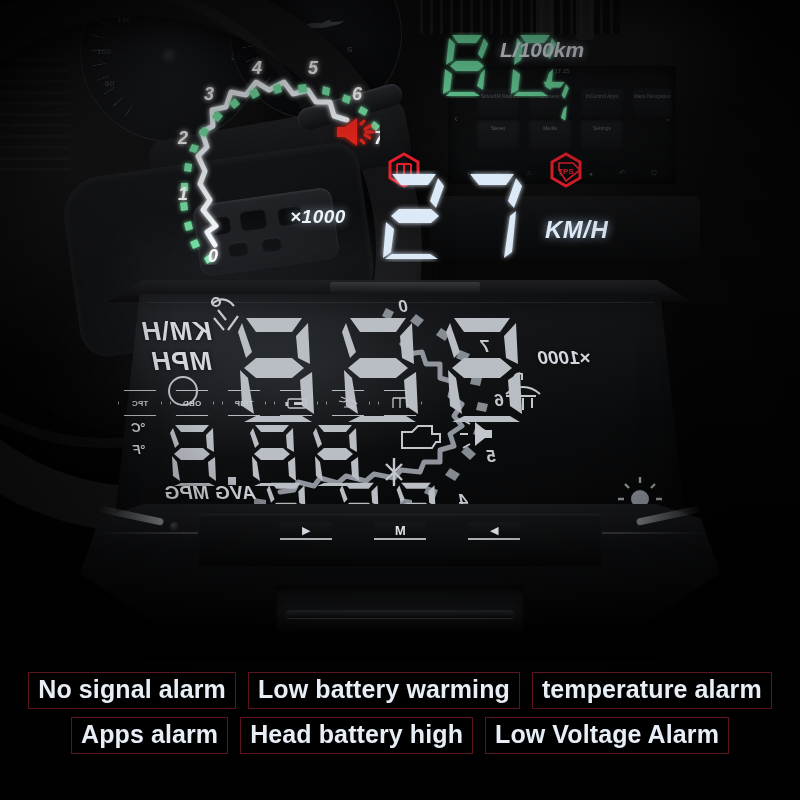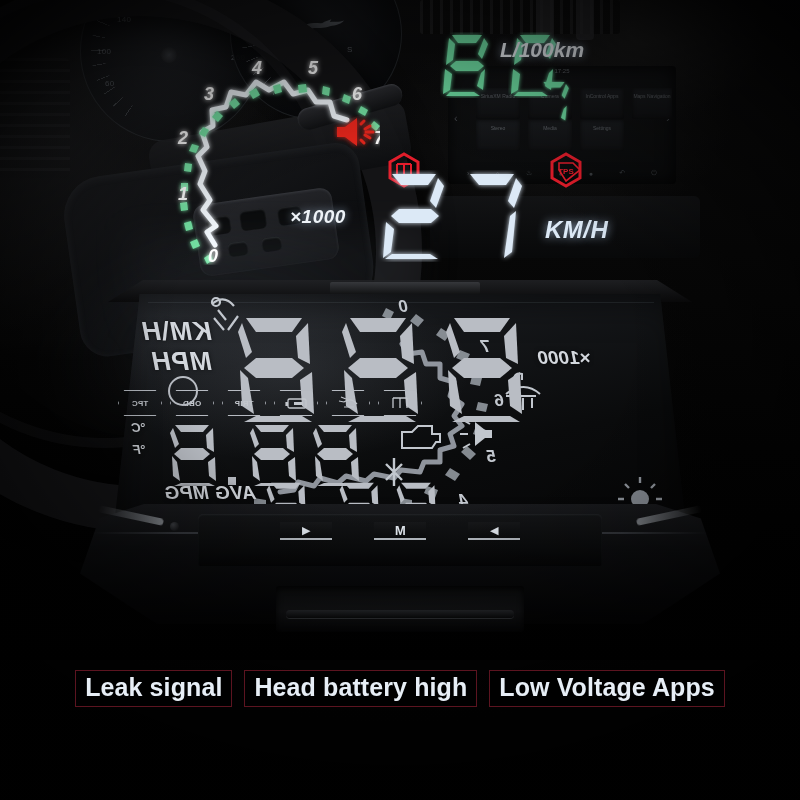--- a/index.html
+++ b/index.html
@@ -645,20 +645,25 @@
       </div>
     </div>
 
     <div class="dock"></div>
     <div class="dock-slot"></div>
   </div>
 
   <div class="vignette"></div>
 
   <div class="alarms">
+    <div class="arow r1">
+      <div class="alabel">No signal alarm</div>
+      <div class="alabel">Low battery warming</div>
+      <div class="alabel">temperature alarm</div>
+    </div>
     <div class="arow r2">
-      <div class="alabel">Leak signal</div>
+      <div class="alabel">Apps alarm</div>
       <div class="alabel">Head battery high</div>
-      <div class="alabel">Low Voltage Apps</div>
+      <div class="alabel">Low Voltage Alarm</div>
     </div>
   </div>
 
 </div>
 
 </body></html>

